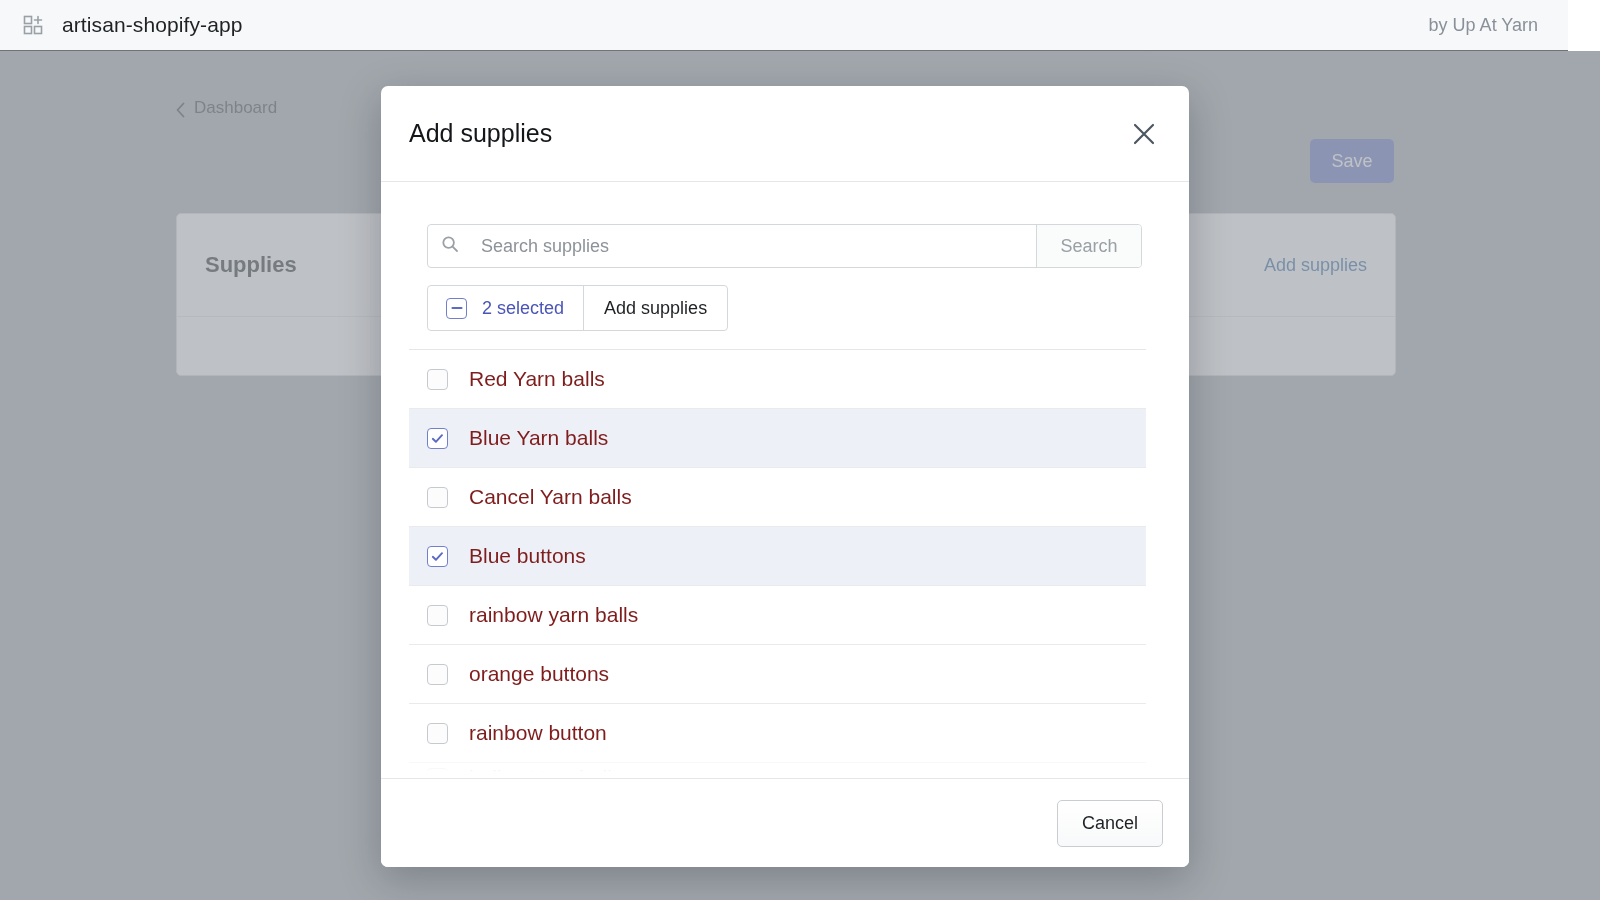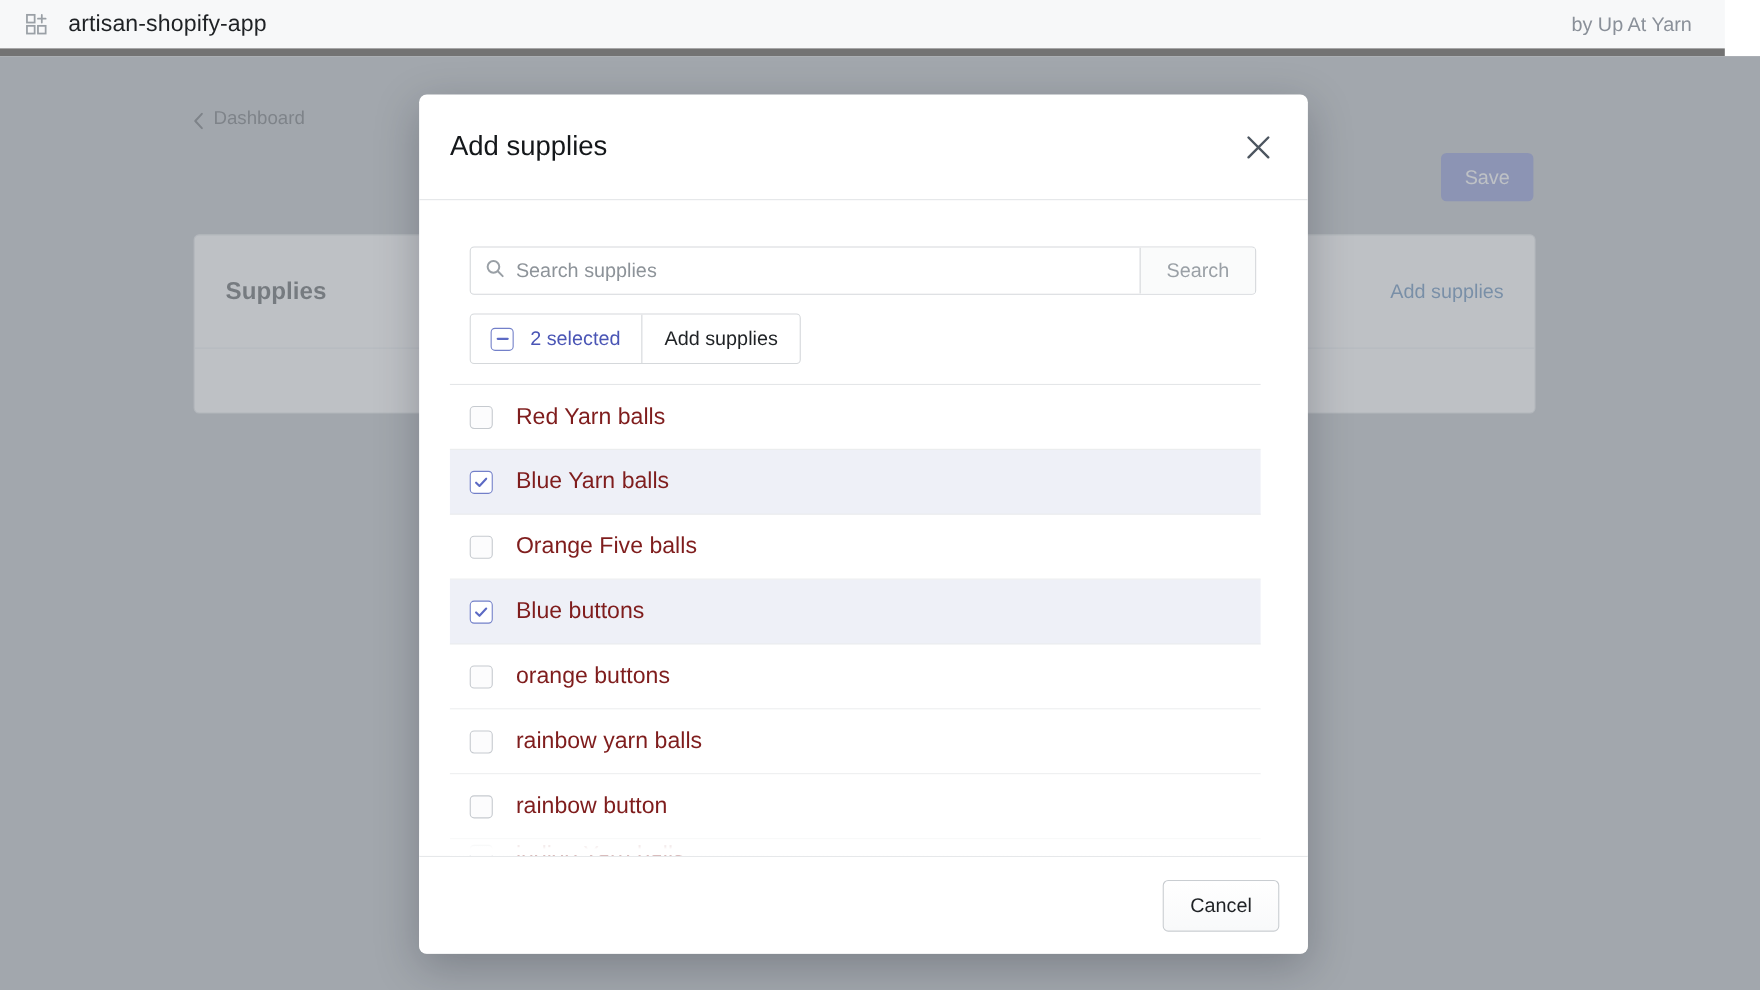--- a/index.html
+++ b/index.html
@@ -8,21 +8,21 @@
     font-family: "Liberation Sans", sans-serif;
     background: #ffffff;
     overflow: hidden;
   }
 
   
   .topbar {
     position: absolute; top: 0; left: 0;
     width: 1568px; height: 51px;
     background: #f7f8f9;
-    border-bottom: 7px solid #737373;
+    border-bottom: 1px solid #737373;
     display: flex; align-items: center;
     padding: 0 22px;
     z-index: 40;
   }
   .app-icon { width: 22px; height: 22px; flex: 0 0 auto; margin-right: 18px; }
   .app-title { font-size: 21px; color: #1f2225; letter-spacing: .1px; }
   .topbar-right {
     margin-left: auto; font-size: 18px; color: #8a9099; padding-right: 8px;
   }
 
@@ -99,21 +99,21 @@
     padding: 42px 26px 0 46px;
   }
 
   
   .search-row {
     display: flex; width: 715px; height: 44px;
     border: 1px solid #d5d8db; border-radius: 4px; overflow: hidden;
     background: #fff;
   }
   .search-field {
-    flex: 1 1 auto; display: flex; align-items: center; gap: 10px;
+    flex: 1 1 auto; display: flex; align-items: center; gap: 22px;
     padding: 0 13px;
   }
   .search-ph { font-size: 18px; color: #8d9399; }
   .search-go {
     width: 105px; flex: 0 0 auto;
     display: flex; align-items: center; justify-content: center;
     border-left: 1px solid #d5d8db;
     background: #fafbfb; color: #9aa0a6; font-size: 18px;
   }
 
@@ -279,37 +279,37 @@
         <div class="row sel">
           <span class="cb cb-on">
             <svg width="13" height="13" viewBox="0 0 13 13">
               <path d="M1.8 6.8 L4.9 9.8 L11 3.2" fill="none" stroke="#5c6ac4" stroke-width="1.9" stroke-linecap="round" stroke-linejoin="round"></path>
             </svg>
           </span>
           <span class="row-label">Blue Yarn balls</span>
         </div>
         <div class="row">
           <span class="cb cb-off"></span>
-          <span class="row-label">Orange Five balls</span>
+          <span class="row-label">Cancel Yarn balls</span>
         </div>
         <div class="row sel">
           <span class="cb cb-on">
             <svg width="13" height="13" viewBox="0 0 13 13">
               <path d="M1.8 6.8 L4.9 9.8 L11 3.2" fill="none" stroke="#5c6ac4" stroke-width="1.9" stroke-linecap="round" stroke-linejoin="round"></path>
             </svg>
           </span>
           <span class="row-label">Blue buttons</span>
         </div>
         <div class="row">
           <span class="cb cb-off"></span>
+          <span class="row-label">rainbow yarn balls</span>
+        </div>
+        <div class="row">
+          <span class="cb cb-off"></span>
           <span class="row-label">orange buttons</span>
-        </div>
-        <div class="row">
-          <span class="cb cb-off"></span>
-          <span class="row-label">rainbow yarn balls</span>
         </div>
         <div class="row">
           <span class="cb cb-off"></span>
           <span class="row-label">rainbow button</span>
         </div>
         <div class="row clipped">
           <span class="cb cb-off"></span>
           <span class="row-label">indigo Yarn balls</span>
         </div>
       </div>

